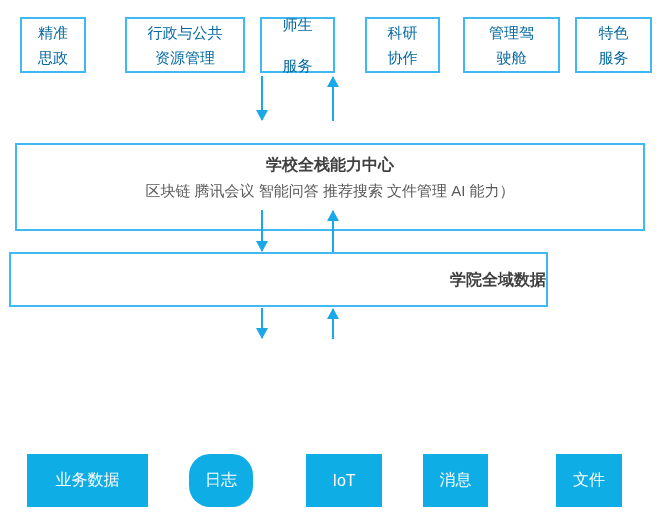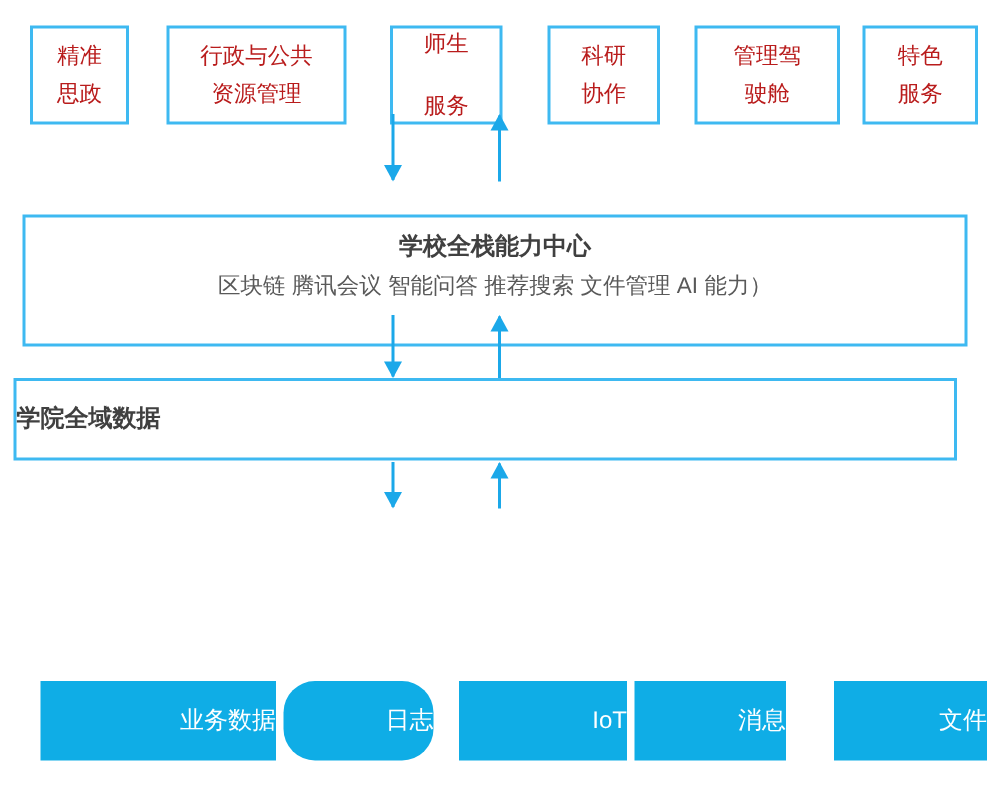--- a/index.html
+++ b/index.html
@@ -13,26 +13,26 @@
   }
   
   .obox {
     position: absolute;
     box-sizing: border-box;
     border: 2px solid #3eb9f1;
     background: #ffffff;
   }
   .tbox {
     top: 17px;
-    height: 66px;
+    height: 56px;
     display: flex;
     flex-direction: column;
     align-items: center;
     justify-content: center;
-    color: #b91c1c;
+    color: #0369a1;
     font-size: 15px;
     line-height: 25px;
     text-align: center;
     white-space: nowrap;
   }
   .bigbox { text-align: center; }
   .bigbox .title {
     display: block;
     font-size: 16px;
     font-weight: bold;
@@ -40,39 +40,38 @@
     line-height: 26px;
   }
   .bigbox .desc {
     display: block;
     font-size: 15px;
     color: #595959;
     line-height: 26px;
   }
   #capability-box { left: 15px; top: 121px; width: 630px; height: 88px; padding-top: 7px; margin-top: 22px; }
   #college-box {
-    left: 9px; top: 252px; width: 629px; height: 55px;
-    display: flex; align-items: center; justify-content: flex-start;
+    left: 9px; top: 252px; width: 539px; height: 55px;
+    display: flex; align-items: center; justify-content: flex-end;
   }
   #college-box .title { line-height: 20px; }
   #system-box { left: 10px; top: 339px; width: 628px; height: 102px; padding-top: 9px; }
   #system-box .desc { line-height: 27px; }
   
   .sbox {
     position: absolute;
     top: 454px;
     height: 53px;
     background: #0fade6;
     color: #ffffff;
     font-size: 16px;
     display: flex;
     align-items: center;
-    justify-content: flex-end;
+    justify-content: center;
     white-space: nowrap;
-    padding-left: 36px;
   }
   
   .varrow {
     position: absolute;
     width: 2px;
     background: #1ba8e9;
   }
   .varrow.down::after {
     content: "";
     position: absolute;
@@ -96,21 +95,21 @@
 </style>
 </head>
 <body>
 
 <div id="stage">
 
   <div class="obox tbox" style="left:20px; width:66px;">
     <span>精准</span>
     <span>思政</span>
   </div>
-  <div class="obox tbox" style="left:111px; width:120px;text-align:right;">
+  <div class="obox tbox" style="left:125px; width:120px;text-align:right;">
     <span>行政与公共</span>
     <span>资源管理</span>
   </div>
   <div class="obox tbox" style="left:260px; width:75px;gap:16px;">
     <span>师生</span>
     <span>服务</span>
   </div>
   <div class="obox tbox" style="left:365px; width:75px;">
     <span>科研</span>
     <span>协作</span>

